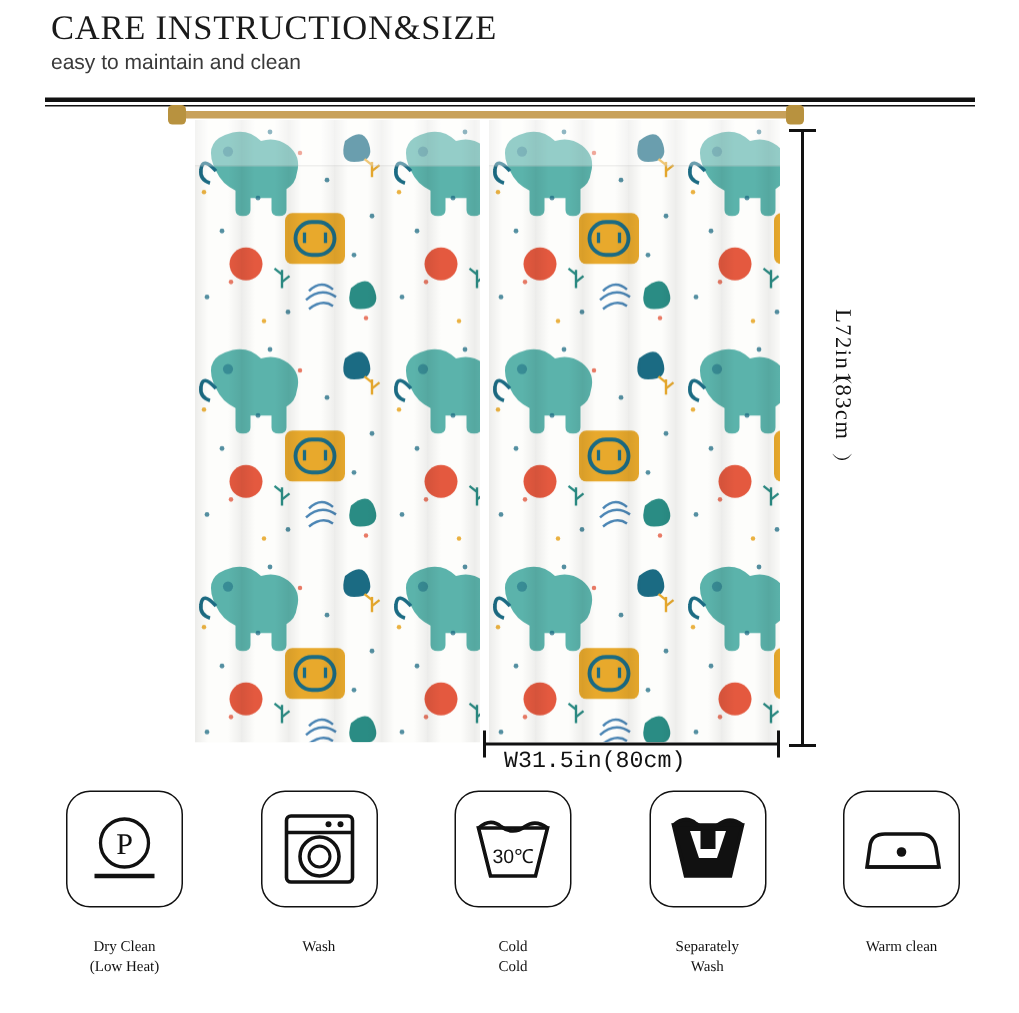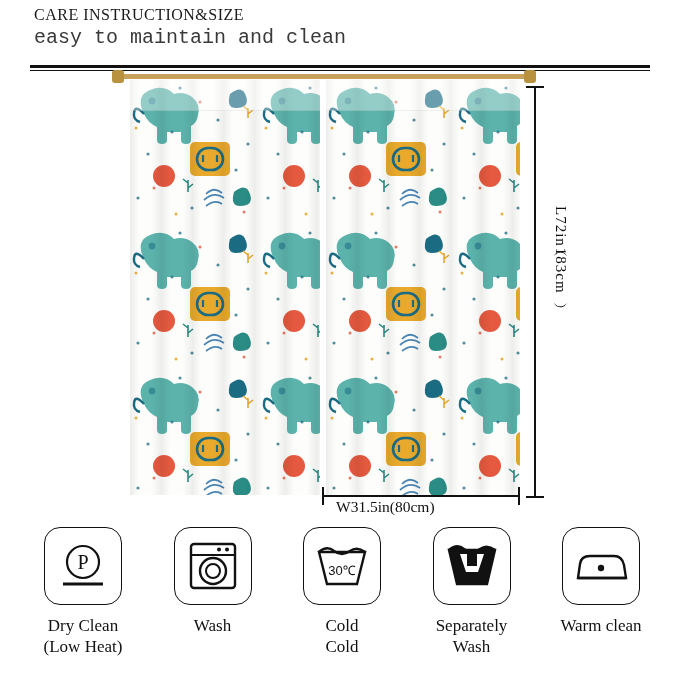--- a/index.html
+++ b/index.html
@@ -23,28 +23,28 @@
 
   
   .header {
     position: absolute;
     left: 34px;
     top: 6px;
     width: 610px;
   }
   .title {
     font-family: "Liberation Serif", serif;
-    font-size: 16px;
+    font-size: 23px;
     letter-spacing: 0.5px;
     color: #1a1a1a;
     line-height: 1.1;
   }
   .subtitle {
-    font-family: Liberation Mono, monospace;
-    font-size: 20px;
+    font-family: Liberation Sans, sans-serif;
+    font-size: 14px;
     color: #3a3a3a;
     margin-top: 3px;
     line-height: 1.1;
   }
 
   
   .rod-wrap {
     position: absolute;
     left: 30px;
     top: 62px;
@@ -197,21 +197,21 @@
     height: 18px;
     background: #111;
   }
   .w-tick.l { left: 0; }
   .w-tick.r { left: 196px; }
   .w-label {
     position: absolute;
     left: 14px;
     top: 14px;
     font-size: 15.5px;
-    font-family: Liberation Serif, serif;
+    font-family: Liberation Mono, monospace;
     white-space: nowrap;
     color: #111;
   }
 
   
   .care-row {
     position: absolute;
     left: 22px;
     top: 527px;
     width: 640px;
@@ -227,22 +227,22 @@
     height: 76px;
     margin: 0 auto;
     border: 1.6px solid #111;
     border-radius: 16px;
     display: flex;
     align-items: center;
     justify-content: center;
     background: #fff;
   }
   .care-label {
-    margin-top: 10px;
-    font-size: 17px;
+    margin-top: 21px;
+    font-size: 10px;
     line-height: 1.25;
     font-family: "Liberation Serif", serif;
     color: #111;
   }
   .care-label span { display: block; }
 </style>
 </head>
 <body>
 
 <div class="page">

